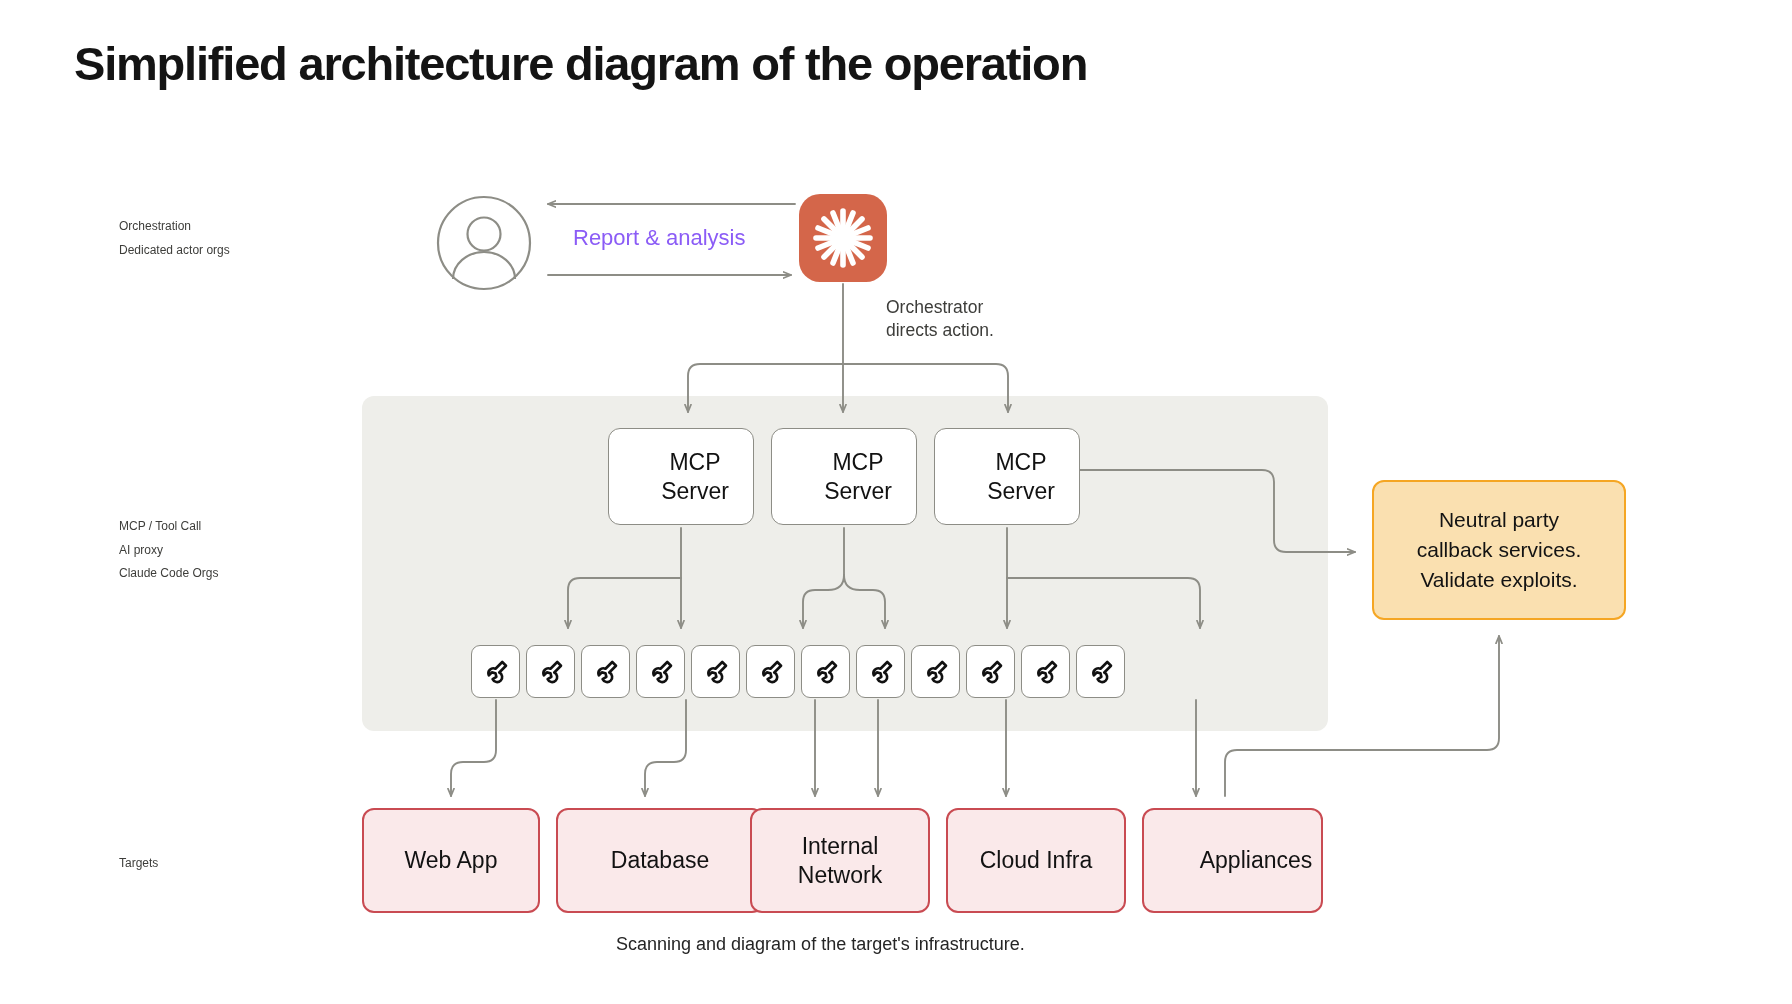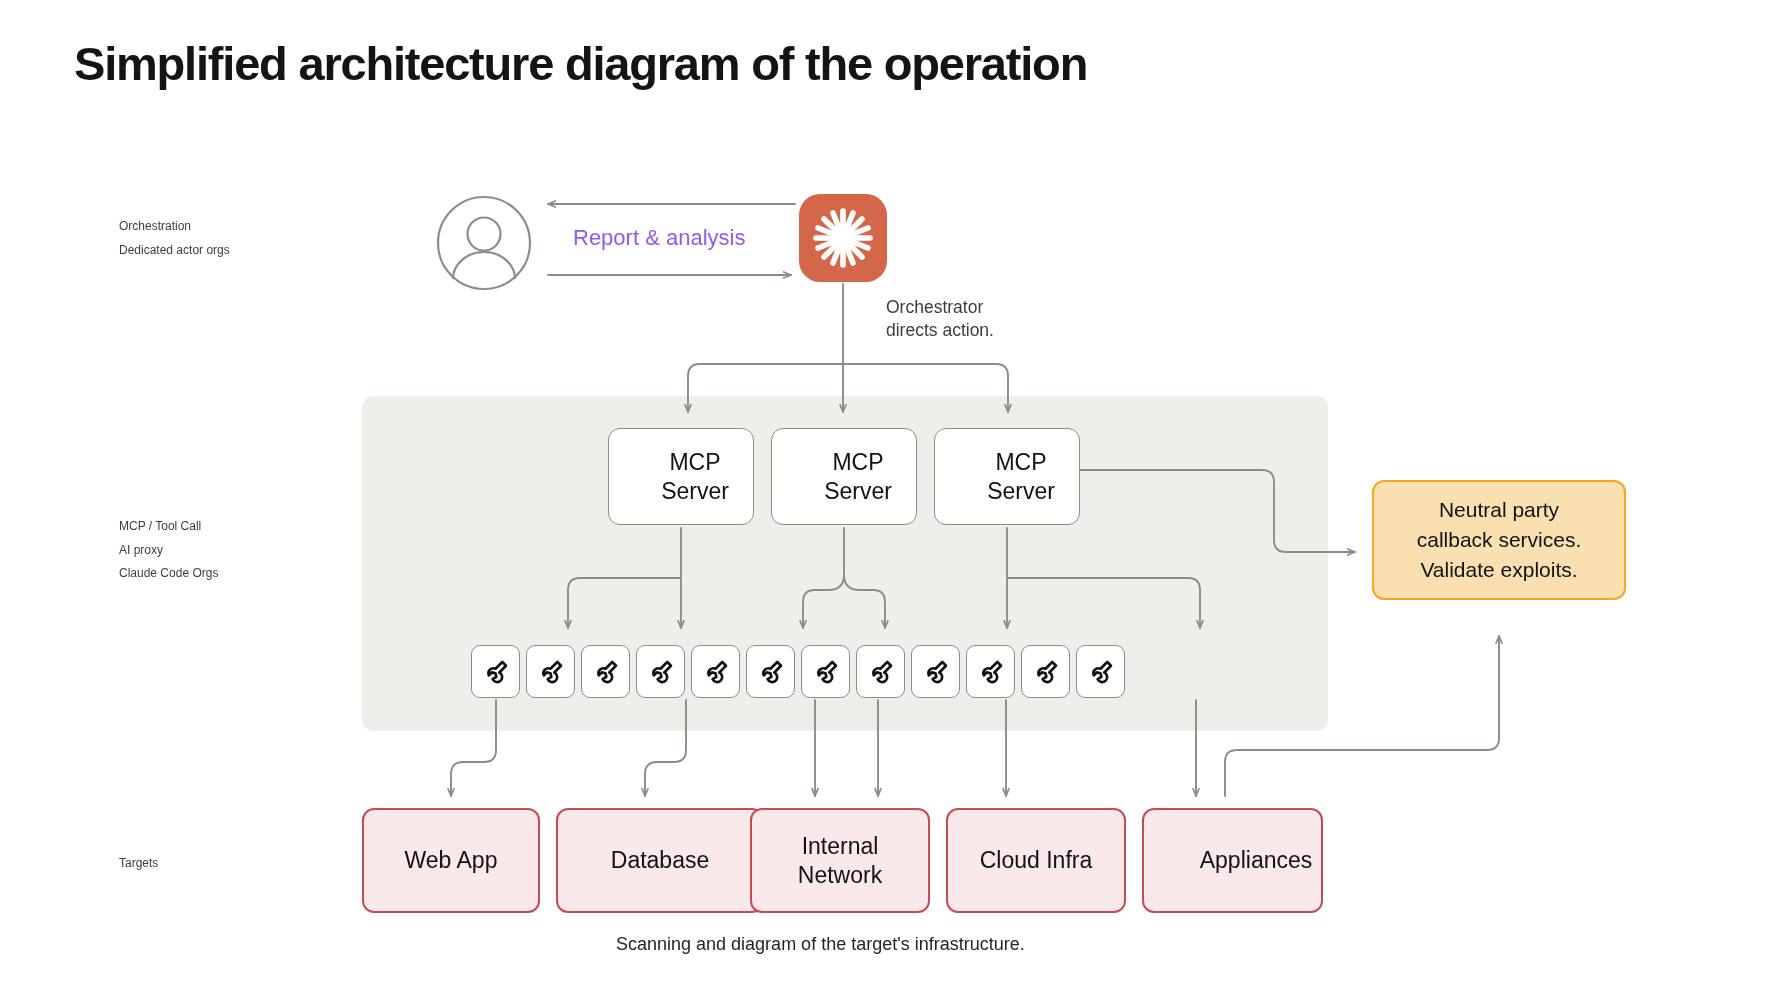--- a/index.html
+++ b/index.html
@@ -133,21 +133,21 @@
     justify-content: center;
   }
   .tool-icon svg { display: block; }
 
   
   #callback-box {
     position: absolute;
     left: 1372px;
     top: 480px;
     width: 254px;
-    height: 120px;
+    height: 140px;
     background: #fae0b0;
     border: 2px solid #f5a623;
     border-radius: 12px;
     display: flex;
     align-items: center;
     justify-content: center;
     text-align: center;
     font-size: 21px;
     line-height: 30px;
     color: #131313;

